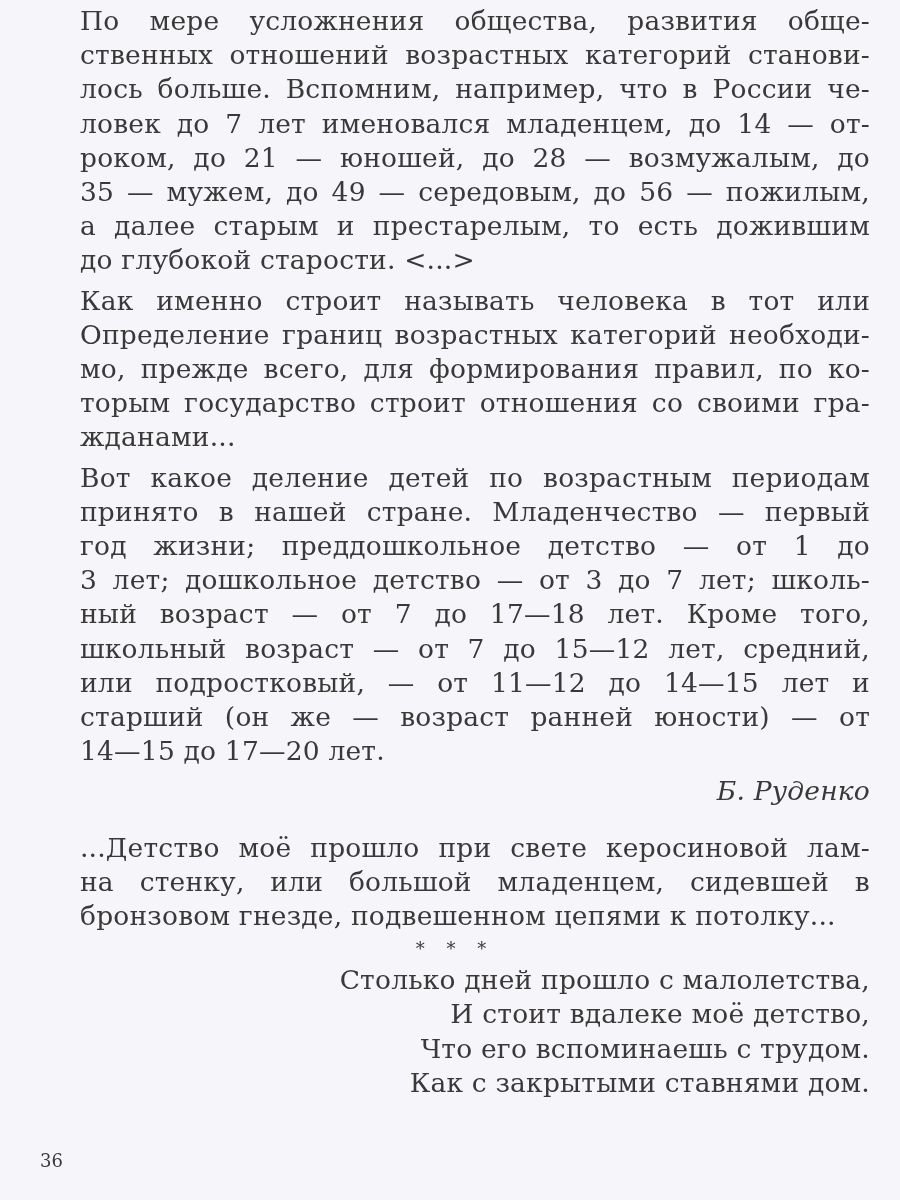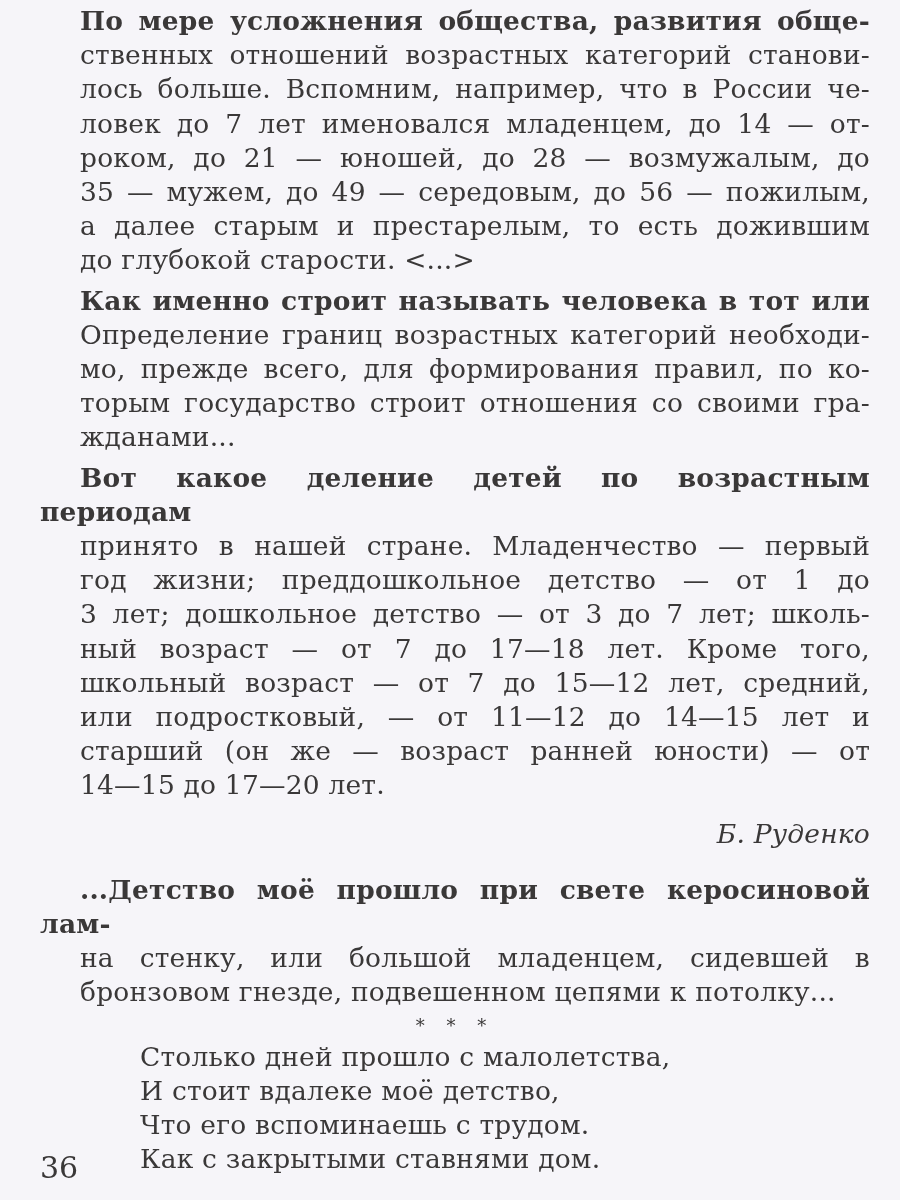--- a/index.html
+++ b/index.html
@@ -33,49 +33,49 @@
     .para .line {
       display: block;
       text-align: justify;
       text-align-last: justify;
     }
     .para .line.last {
       text-align-last: left;
     }
     .para .line.first {
       text-indent: 40px;
-      font-weight: bold;
     }
     .gap { height: 6px; }
     .author {
       text-align: right;
       font-style: italic;
-      margin-top: 14px;
+      margin-top: 6px;
       margin-bottom: 22px;
     }
     .stars {
       text-align: center;
       font-size: 18px;
       line-height: 24px;
       margin: 4px 0 2px 0;
       letter-spacing: 8px;
     }
     .poem {
       margin-left: 100px;
     }
     .poem .pline {
       display: block;
+      text-align: right;
     }
     .page-number {
       position: absolute;
       left: 40px;
       top: 1150px;
       color: #3a3838;
       font-family: "DejaVu Serif", "Liberation Serif", serif;
-      font-size: 30px;
+      font-size: 18px;
     }
   </style>
 </head>
 <body>
 
 <div class="page">
 
   <div class="para">
     <span class="line first">По мере усложнения общества, развития обще-</span>
     <span class="line">ственных отношений возрастных категорий станови-</span>

